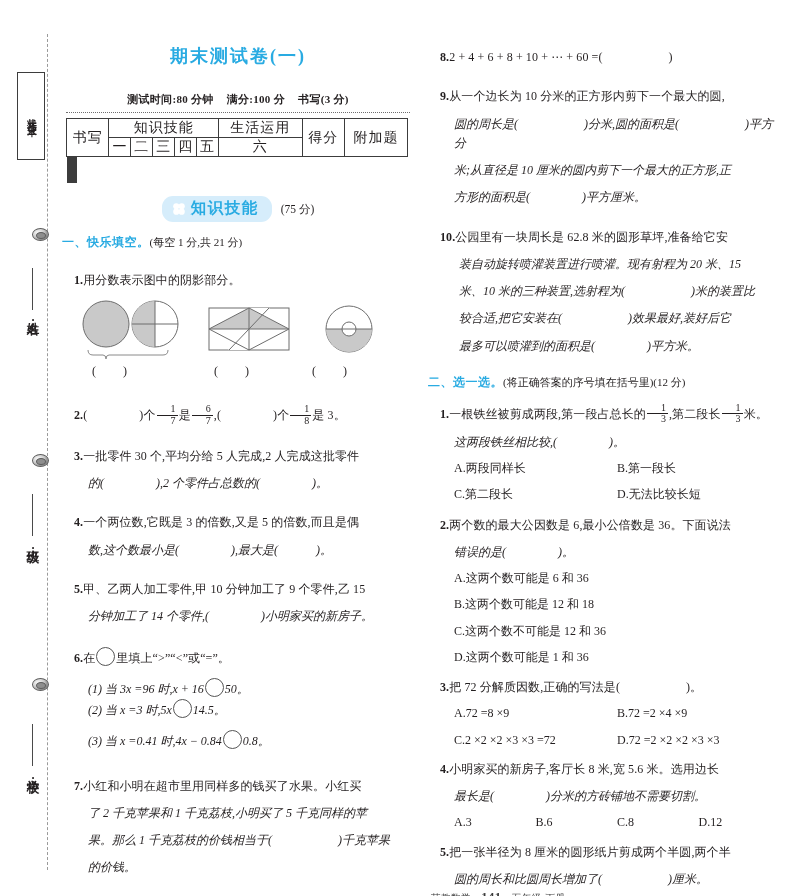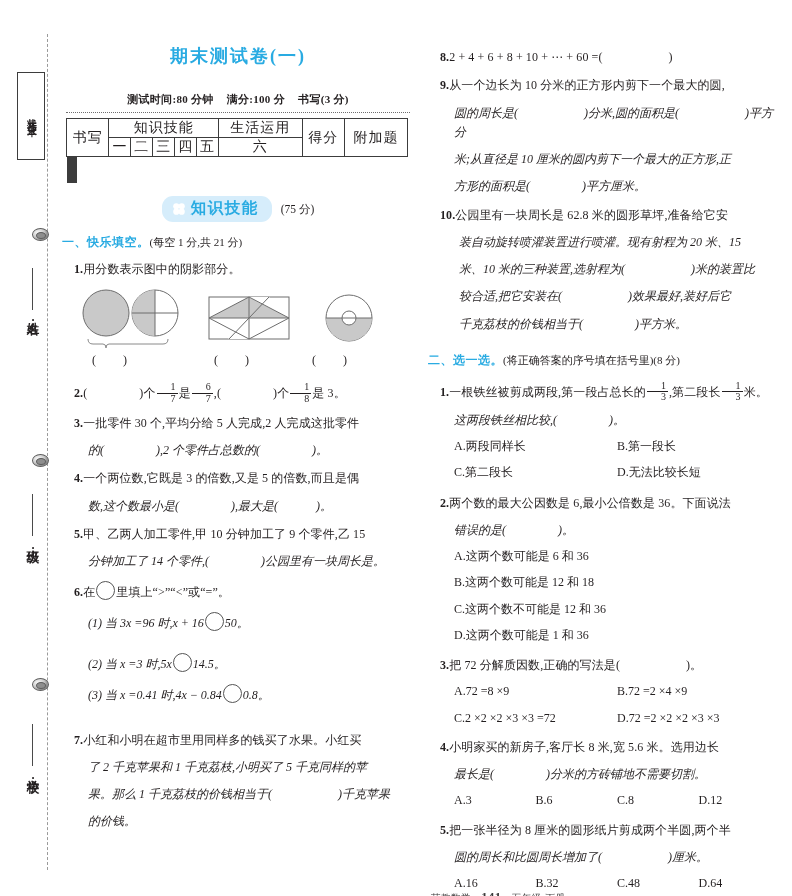--- a/index.html
+++ b/index.html
@@ -191,21 +191,21 @@
   }
   .sec-head .blue {
     color: #29abe2;
     font-weight: bold;
     letter-spacing: 0.5px;
   }
   .sec-head .paren { font-size: 11px; }
 
   
   .q {
-    margin-top: 9px;
+    margin-top: 20px;
     font-size: 12px;
     line-height: 1.62;
     text-indent: 12px;
     color: #231f20;
     letter-spacing: 0.1px;
   }
   .qnum { font-weight: bold; }
   .sub {
     margin-top: 8px;
     font-size: 12px;
@@ -426,30 +426,30 @@
       <span class="qnum">4.</span><span>一个两位数,它既是 3 的倍数,又是 5 的倍数,而且是偶</span>
     </div>
     <div class="sub">
       <span>数,这个数最小是(</span><span class="blank blank-m"></span><span>),最大是(</span><span class="blank blank-s"></span><span>)。</span>
     </div>
 
     <div class="q">
       <span class="qnum">5.</span><span>甲、乙两人加工零件,甲 10 分钟加工了 9 个零件,乙 15</span>
     </div>
     <div class="sub">
-      <span>分钟加工了 14 个零件,(</span><span class="blank blank-m"></span><span>)公园里有一块周长是。</span>
+      <span>分钟加工了 14 个零件,(</span><span class="blank blank-m"></span><span>)小明家买的新房子。</span>
     </div>
 
     <div class="q">
       <span class="qnum">6.</span><span>在</span><span class="ocircle"></span><span>里填上“&gt;”“&lt;”或“=”。</span>
     </div>
     <div class="sub" style="margin-top:10px;">
       <span>(1) 当 3x =96 时,x + 16</span><span class="ocircle"></span><span>50。</span>
     </div>
-    <div class="sub" style="margin-top:20px;">
+    <div class="sub" style="margin-top:0;">
       <span>(2) 当 x =3 时,5x</span><span class="ocircle"></span><span>14.5。</span>
     </div>
     <div class="sub" style="margin-top:10px;">
       <span>(3) 当 x =0.41 时,4x − 0.84</span><span class="ocircle"></span><span>0.8。</span>
     </div>
 
     <div class="q" style="margin-top:25px;">
       <span class="qnum">7.</span><span>小红和小明在超市里用同样多的钱买了水果。小红买</span>
     </div>
     <div class="sub">了 2 千克苹果和 1 千克荔枝,小明买了 5 千克同样的苹</div>
@@ -481,25 +481,25 @@
       <span class="qnum">10.</span><span>公园里有一块周长是 62.8 米的圆形草坪,准备给它安</span>
     </div>
     <div class="sub" style="padding-left:31px;">装自动旋转喷灌装置进行喷灌。现有射程为 20 米、15</div>
     <div class="sub" style="padding-left:31px;">
       <span>米、10 米的三种装置,选射程为(</span><span class="blank blank-l"></span><span>)米的装置比</span>
     </div>
     <div class="sub" style="padding-left:31px;">
       <span>较合适,把它安装在(</span><span class="blank blank-l"></span><span>)效果最好,装好后它</span>
     </div>
     <div class="sub" style="padding-left:31px;">
-      <span>千克荔枝的价钱相当于(</span><span class="blank blank-m"></span><span>)平方米。</span>
+      <span>最多可以喷灌到的面积是(</span><span class="blank blank-m"></span><span>)平方米。</span>
     </div>
 
     <div class="sec-head" style="margin-top:17px;">
-      <span class="blue">二、选一选。</span><span class="paren">(将正确答案的序号填在括号里)(8 分)</span>
+      <span class="blue">二、选一选。</span><span class="paren">(将正确答案的序号填在括号里)(12 分)</span>
     </div>
 
     <div class="q" style="margin-top:12px;">
       <span class="qnum">1.</span><span>一根铁丝被剪成两段,第一段占总长的</span><span class="frac"><span class="num">1</span><span class="den">3</span></span><span>,第二段长</span><span class="frac"><span class="num">1</span><span class="den">3</span></span><span>米。</span>
     </div>
     <div class="sub">
       <span>这两段铁丝相比较,(</span><span class="blank blank-m"></span><span>)。</span>
     </div>
     <div class="opts two">
       <span class="opt">A.两段同样长</span>

